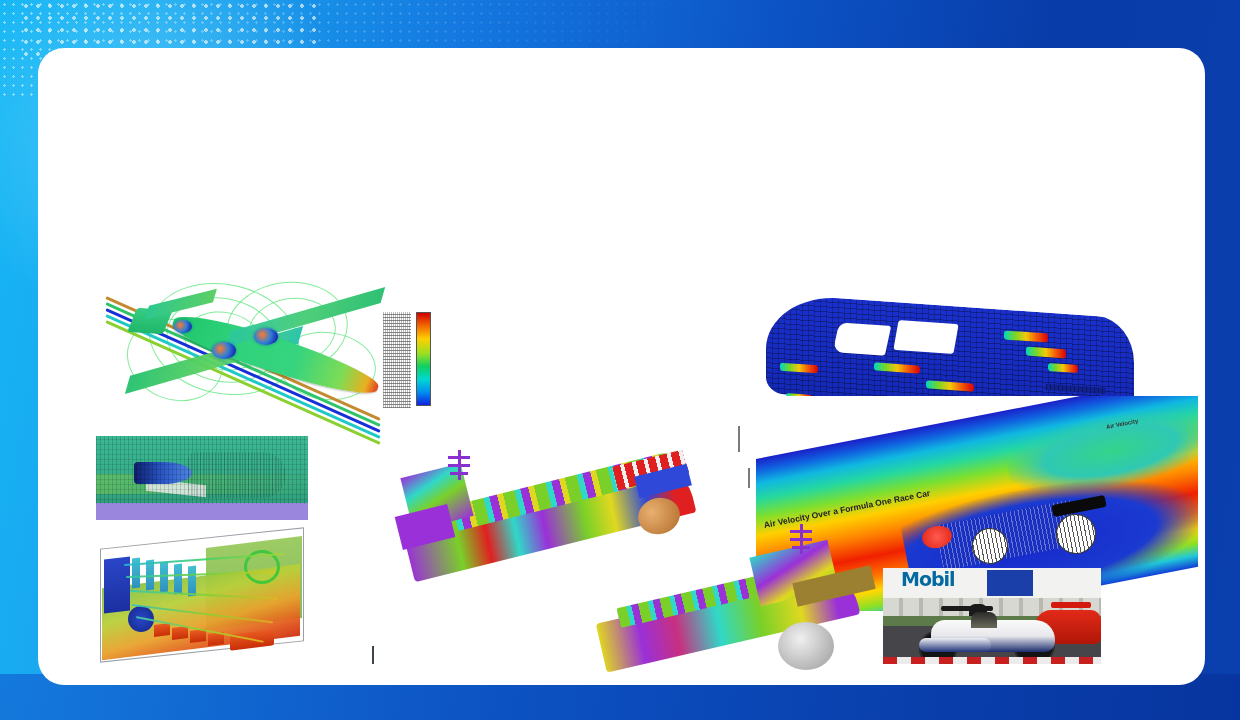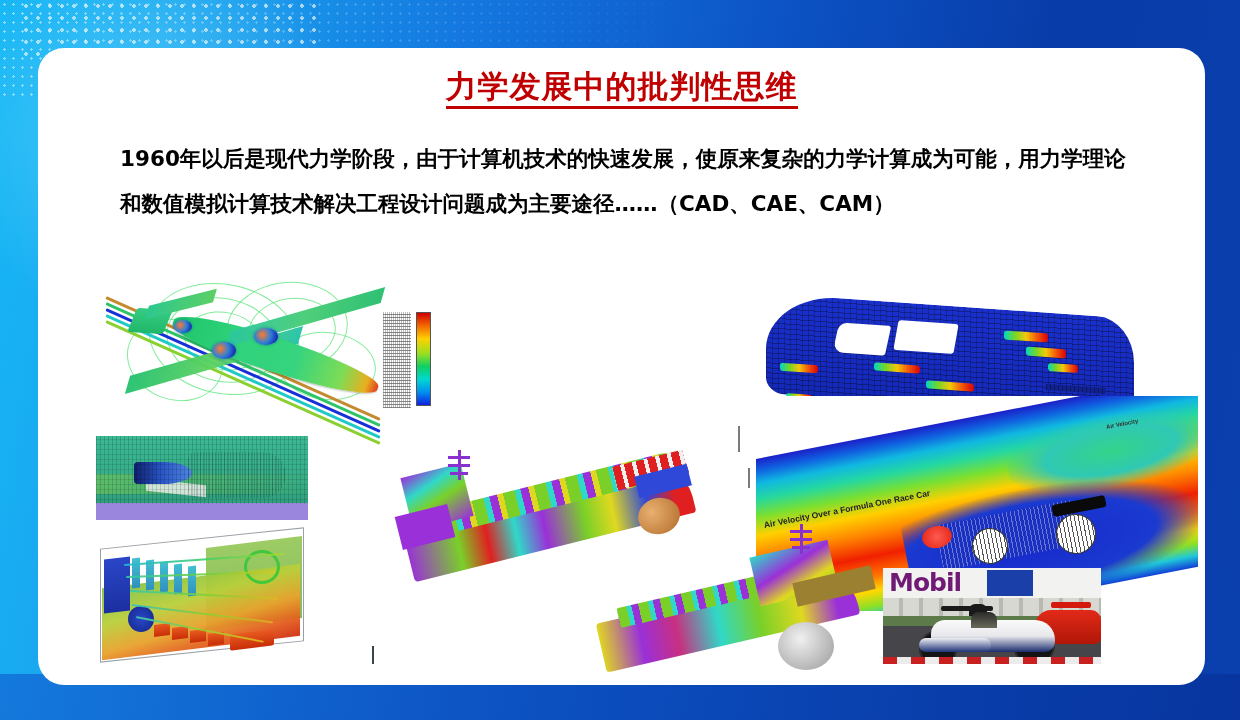--- a/index.html
+++ b/index.html
@@ -174,21 +174,21 @@
   .mastbar{position:absolute;background:#8a2fd0;height:3px;}
   #s1-bulb{position:absolute;left:240px;top:50px;width:42px;height:36px;border-radius:50%;
       background:radial-gradient(circle at 35% 35%,#e8b070,#b06a28);transform:rotate(-14deg);}
   #s2-bulb{position:absolute;left:180px;top:104px;width:56px;height:48px;border-radius:50%;
       background:radial-gradient(circle at 40% 35%,#f0f0f0,#9a9a9a);}
 
   
   #fig-photo{left:845px;top:520px;width:218px;height:96px;overflow:hidden;
       background:linear-gradient(180deg,#2b4b86 0%,#3d6099 30%,#55709c 48%,#3a3a3c 62%,#2e2e30 100%);}
   #ph-banner{position:absolute;left:0;top:0;width:218px;height:30px;background:#f2f2f0;}
-  #ph-text{position:absolute;left:6px;top:0px;font-size:25px;font-weight:bold;color:#701a75;
+  #ph-text{position:absolute;left:18px;top:0px;font-size:19px;font-weight:bold;color:#0369a1;
       letter-spacing:-1px;font-family:"DejaVu Sans","Liberation Sans",sans-serif;}
   #ph-blue{position:absolute;left:104px;top:2px;width:46px;height:26px;background:#1a3fa8;}
   #ph-wall{position:absolute;left:0;top:30px;width:218px;height:18px;
       background:repeating-linear-gradient(90deg,#d8d8d2 0 16px,#b9b9b2 16px 20px);}
   #ph-grass{position:absolute;left:0;top:48px;width:218px;height:10px;background:#5c7a4a;}
   #ph-track{position:absolute;left:0;top:58px;width:218px;height:38px;background:#46464a;}
   #ph-kerb{position:absolute;left:0;bottom:0;width:218px;height:7px;
       background:repeating-linear-gradient(90deg,#c82020 0 14px,#ececec 14px 28px);}
   #ph-carbody{position:absolute;left:48px;top:52px;width:124px;height:32px;border-radius:14px 20px 10px 10px;
       background:linear-gradient(180deg,#fafafa 0%,#e8e8ec 50%,#1b2c6e 100%);}
@@ -212,25 +212,21 @@
 
 <div id="bg">
   <div id="bg-left-glow"></div>
   <div id="bg-dots"></div>
   <div id="bg-dots2"></div>
   <div id="bg-dark-band"></div>
 </div>
 
 <div id="card">
 
-  <div id="title">
-    <span>力学发展中的批判性思维</span>
-  </div>
-
-  <div id="body-text">1960年以后是现代力学阶段，由于计算机技术的快速发展，使原来复杂的力学计算成为可能，用力学理论和数值模拟计算技术解决工程设计问题成为主要途径……（CAD、CAE、CAM）</div>
+
 
   <div class="fig" id="fig-airplane">
     <div class="ac-contour" style="left:40px;top:4px;width:150px;height:108px;transform:rotate(12deg);"></div>
     <div class="ac-contour" style="left:58px;top:18px;width:112px;height:82px;transform:rotate(12deg);"></div>
     <div class="ac-contour" style="left:76px;top:32px;width:78px;height:56px;transform:rotate(12deg);"></div>
     <div class="ac-contour" style="left:118px;top:2px;width:120px;height:90px;transform:rotate(-8deg);"></div>
     <div class="ac-contour" style="left:140px;top:18px;width:86px;height:64px;transform:rotate(-8deg);"></div>
     <div class="ac-contour" style="left:18px;top:40px;width:96px;height:78px;transform:rotate(20deg);"></div>
     <div class="ac-contour" style="left:170px;top:52px;width:96px;height:66px;transform:rotate(6deg);"></div>
 

